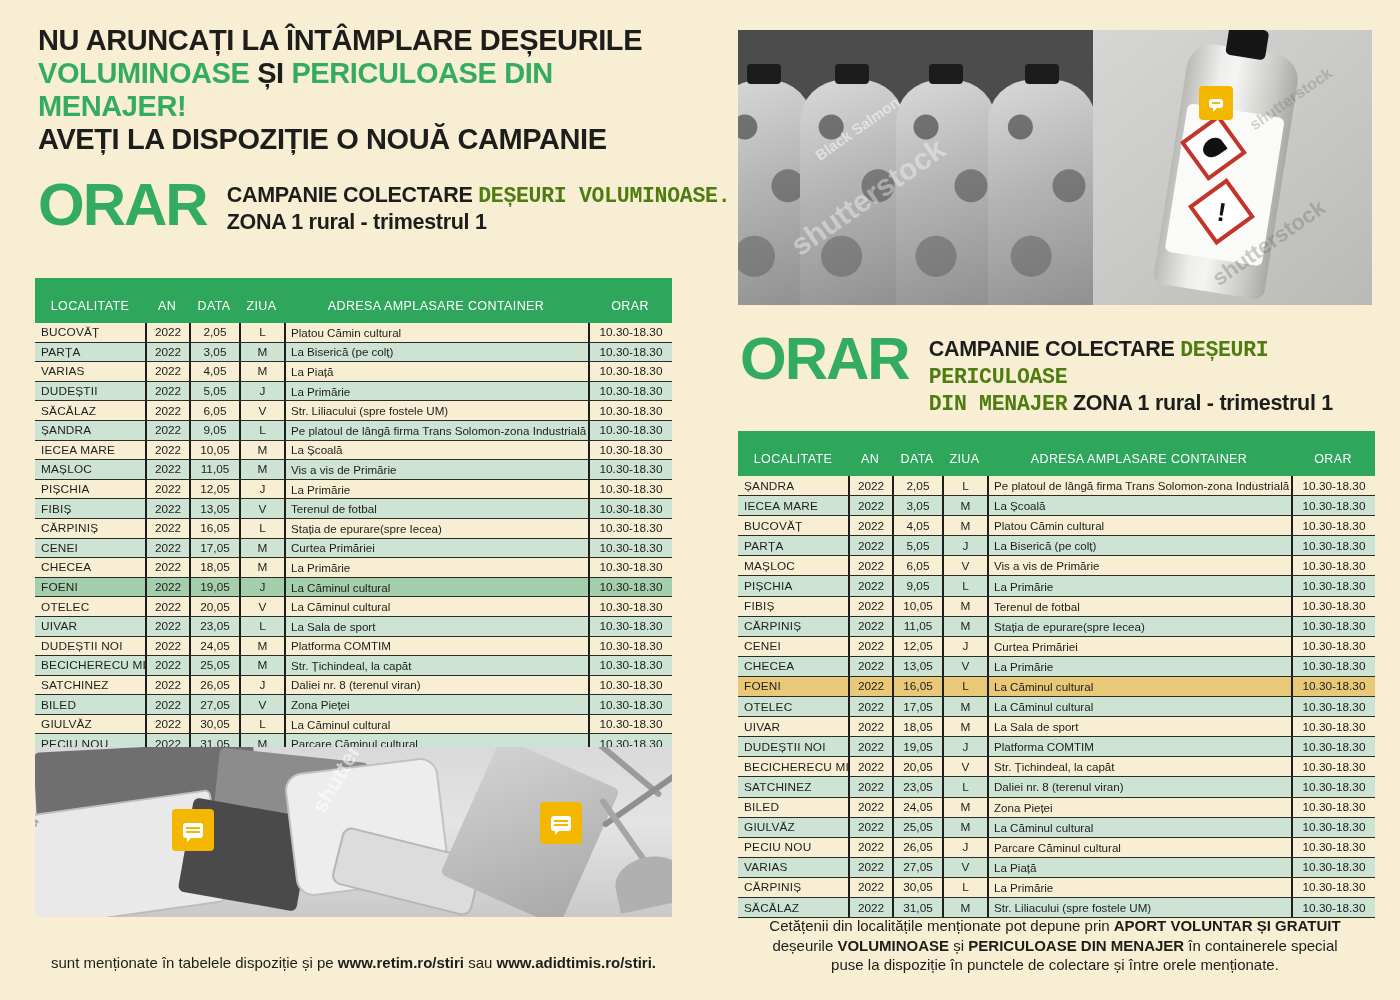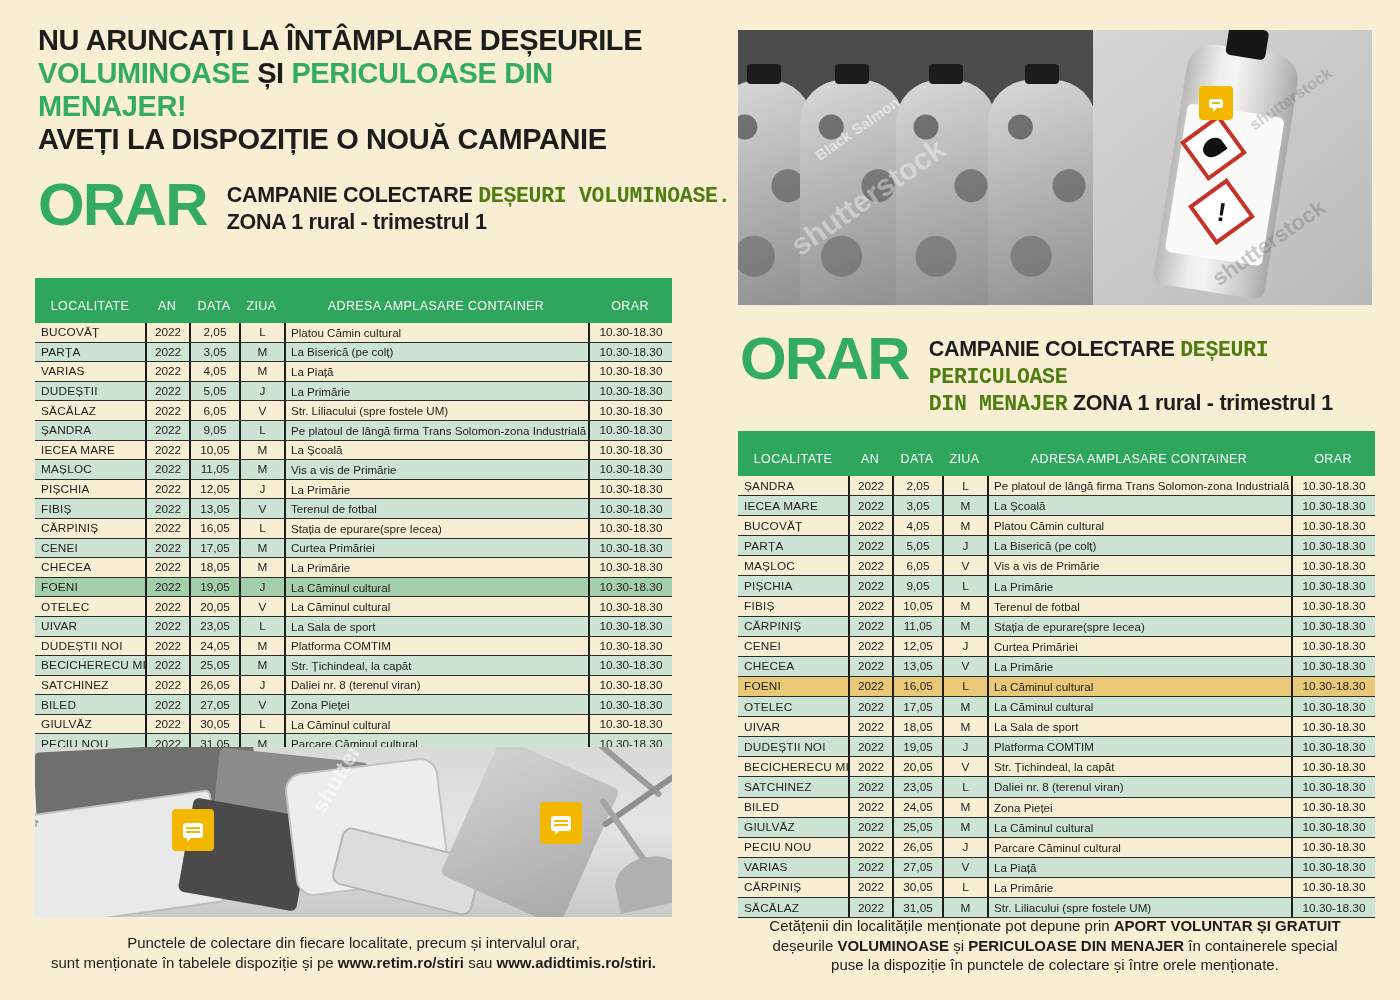--- a/index.html
+++ b/index.html
@@ -299,21 +299,21 @@
     </div>
     <div class="badge" style="left:505px;top:55px;width:42px;height:42px;">
       <div class="bubble" style="width:20px;height:15px;">
         <div class="line" style="top:4px;"></div>
           <div class="line" style="top:8px;"></div>
       </div>
     </div>
   </div>
 
   <div class="footnote footnote-left">
-    <span>Punctele de colectare din fiecare localitate, precum și intervalul orar,</span><br>
+    <br>
     <span>sunt menționate în tabelele dispoziție și pe </span><b>www.retim.ro/stiri</b><span> sau </span><b>www.adidtimis.ro/stiri.</b>
   </div>
 
   <div class="photo photo-bottles">
     <div class="bottles-left">
       <div class="bottle" style="left:-22px;">
           <div class="grime"></div>
         </div>
       <div class="bottle" style="left:62px; width:104px;">
           <div class="grime"></div>

